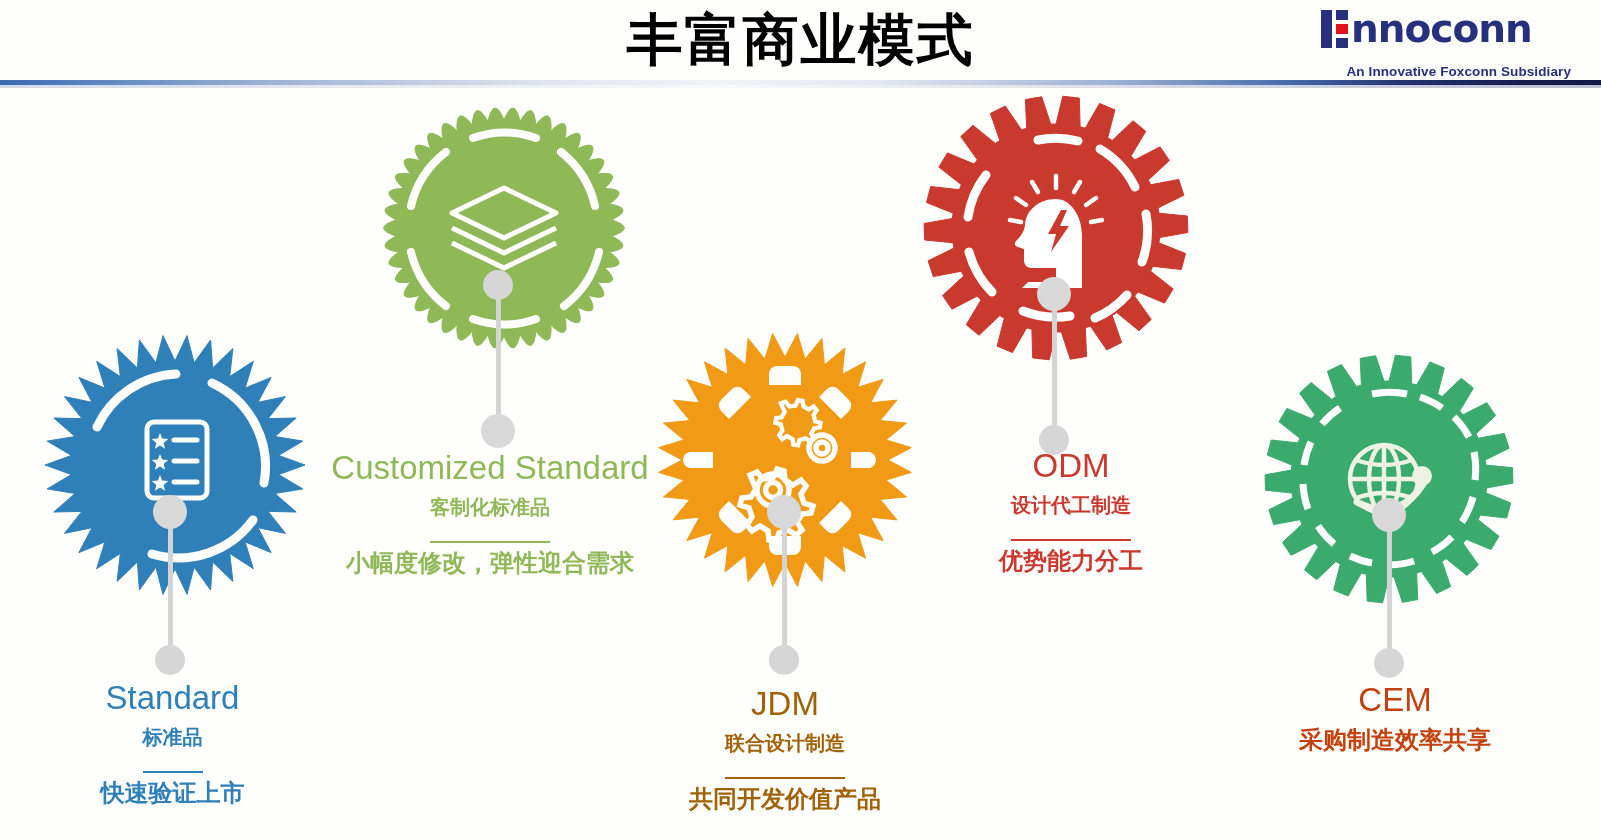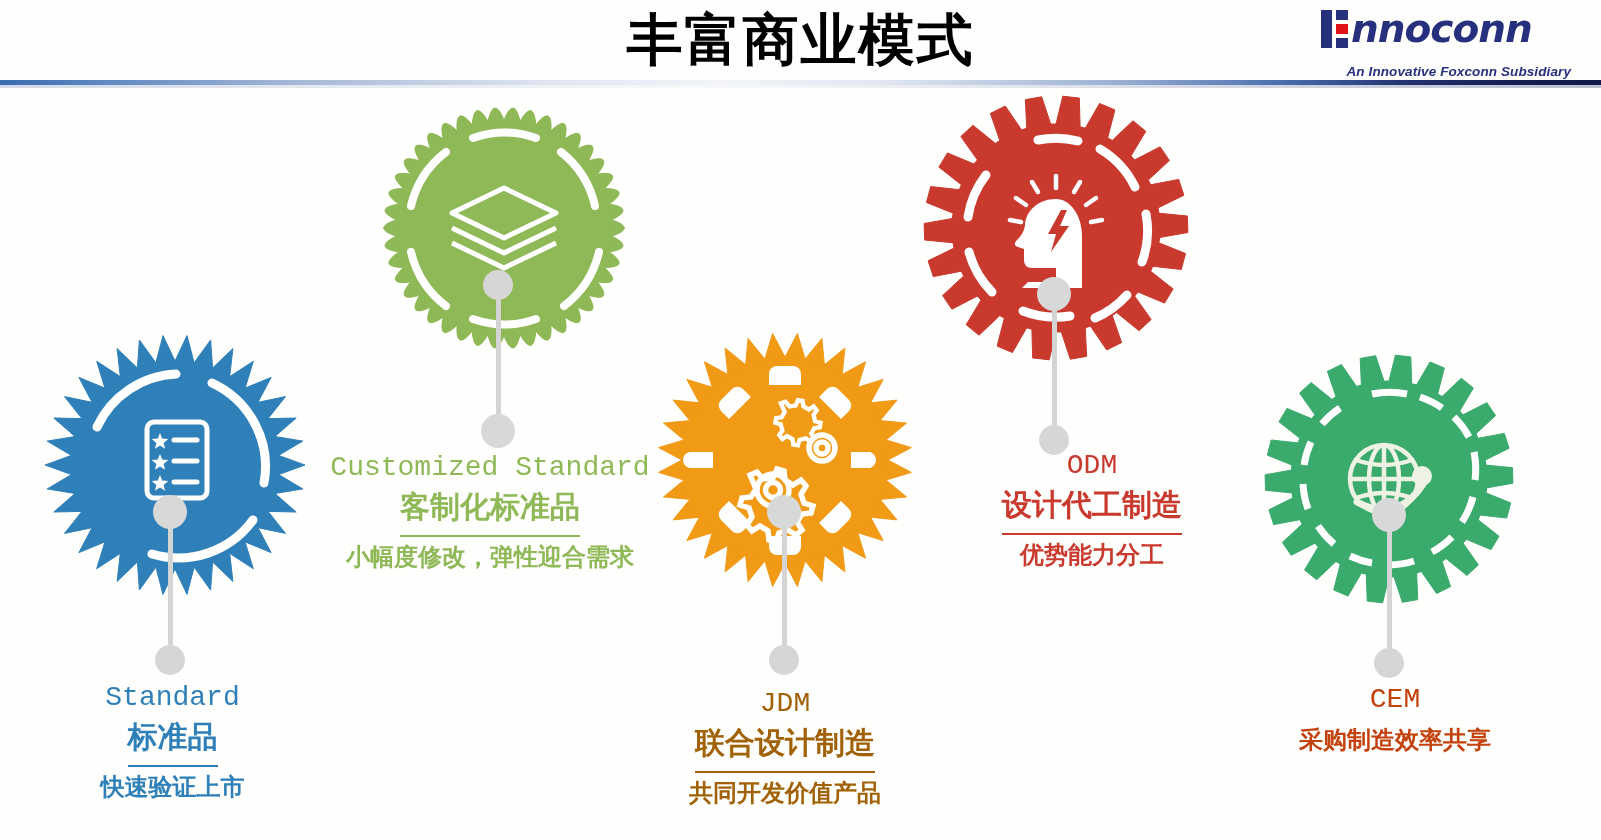--- a/index.html
+++ b/index.html
@@ -22,21 +22,21 @@
   .divider{
     position:absolute;left:0;top:80px;width:1601px;height:5px;
     background:linear-gradient(to right,#3a6bb0 0%,#5b86c0 6%,#9fb3d4 17%,#dfe4ef 34%,#f2f4f9 45%,#e2e7f1 55%,#9aafd2 70%,#4a6fae 80%,#22306e 88%,#141d4f 95%,#101a47 100%);
   }
   .divider-shadow{
     position:absolute;left:0;top:85px;width:1601px;height:3px;
     background:linear-gradient(to right,rgba(130,150,190,.35),rgba(200,210,230,.12) 45%,rgba(60,75,130,.35));
   }
 
   
-  .logo{position:absolute;right:30px;top:8px;width:250px;height:62px;font-style:italic;}
+  .logo{position:absolute;right:30px;top:8px;width:250px;height:62px;}
   .logo-row{display:flex;align-items:flex-end;height:40px;}
   .logo-mark{display:flex;align-items:stretch;height:38px;margin-right:3px;}
   .mark-bar{width:11px;background:#26307c;height:38px;}
   .mark-stack{display:flex;flex-direction:column;justify-content:space-between;margin-left:4px;height:38px;}
   .mk{width:12px;height:10px;background:#26307c;}
   .mk.red{background:#e2121a;}
   .logo-word{
     font-size:39px;font-weight:700;color:#26307c;letter-spacing:-1px;
     line-height:38px;font-family:"DejaVu Sans","Liberation Sans",sans-serif;
   }
@@ -49,25 +49,25 @@
   .node{position:absolute;}
   .gear-wrap{position:absolute;}
   .gear-wrap svg{display:block;}
 
   .connector{position:absolute;}
   .conn-line{position:absolute;background:#d4d4d4;width:5px;border-radius:3px;}
   .conn-dot{position:absolute;width:34px;height:34px;border-radius:50%;background:#d8d8d8;}
   .conn-dot.small{width:30px;height:30px;background:#d6d6d6;}
 
   .labels{position:absolute;text-align:center;white-space:nowrap;}
-  .lbl-en{font-size:28px;line-height:40px;font-weight:400;
-    font-family:Liberation Mono, monospace;}
-  .lbl-cn{font-size:30px;line-height:38px;font-weight:700;
+  .lbl-en{font-size:33px;line-height:40px;font-weight:400;
+    font-family:Liberation Sans, sans-serif;}
+  .lbl-cn{font-size:20px;line-height:38px;font-weight:700;
     font-family:"DejaVu Sans","Liberation Sans",sans-serif;
-    display:inline-block;border-bottom:2.5px solid currentColor;padding-bottom:9px;}
+    display:inline-block;border-bottom:2.5px solid currentColor;padding-bottom:15px;}
   .lbl-cn-wrap{line-height:40px;}
   .lbl-sub{font-size:24px;line-height:36px;font-weight:700;
     font-family:"DejaVu Sans","Liberation Sans",sans-serif;margin-top:2px;}
 
   .caret{
     display:inline-block;width:3px;height:30px;background:#2b2b2b;
     vertical-align:-6px;margin-right:1px;
   }
 </style>
 </head>
@@ -256,21 +256,21 @@
         </g>
       </svg>
     </div>
 
     <div class="connector">
       <div class="conn-line" style="left:1052px;top:290px;height:150px;"></div>
       <div class="conn-dot" style="left:1037px;top:277px;"></div>
       <div class="conn-dot small" style="left:1039px;top:425px;"></div>
     </div>
 
-    <div class="labels" style="left:947px;top:446px;width:290px;color:#c9392e;">
+    <div class="labels" style="left:926px;top:446px;width:290px;color:#c9392e;">
       <div class="lbl-en">ODM</div>
       <div class="lbl-cn-wrap">
         <span class="lbl-cn">设计代工制造</span>
       </div>
       <div class="lbl-sub">优势能力分工</div>
     </div>
   </div>
 
   <div class="node">
     <div class="gear-wrap" style="left:1262px;top:352px;">

